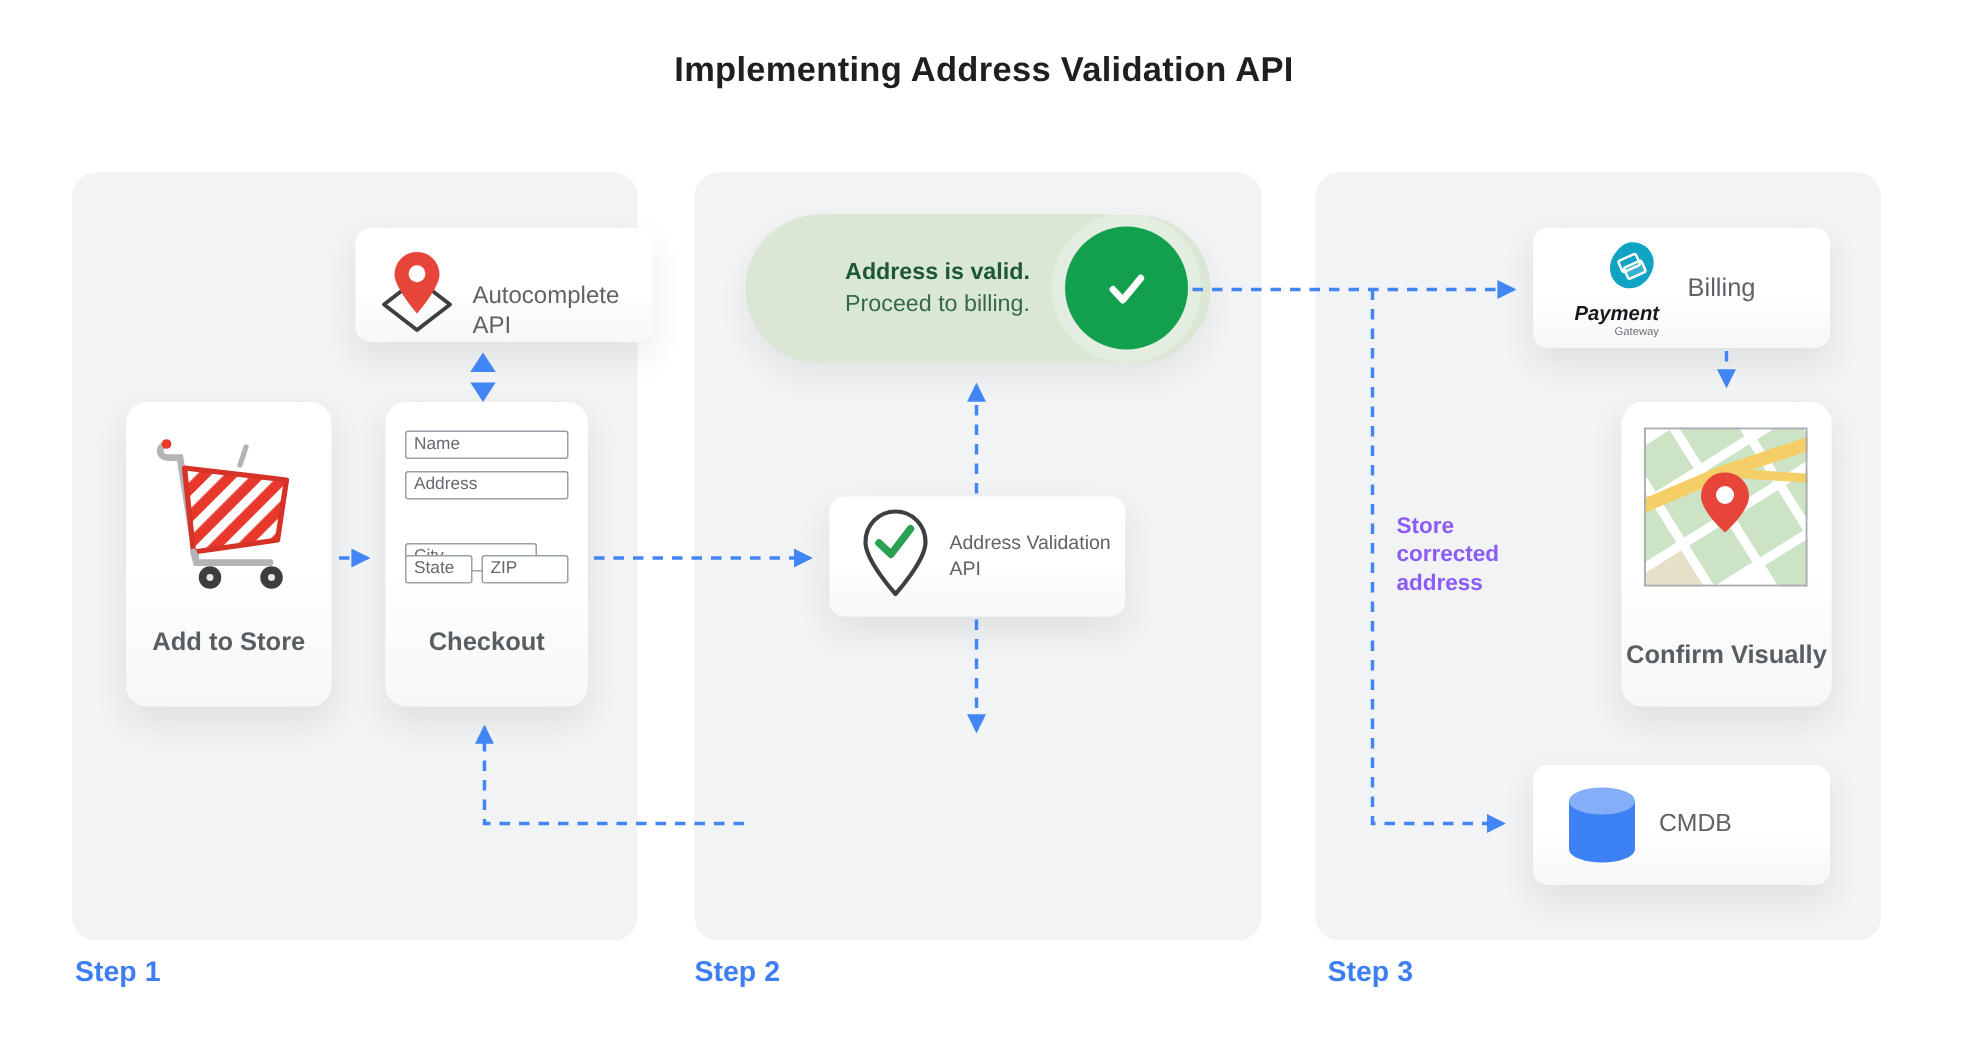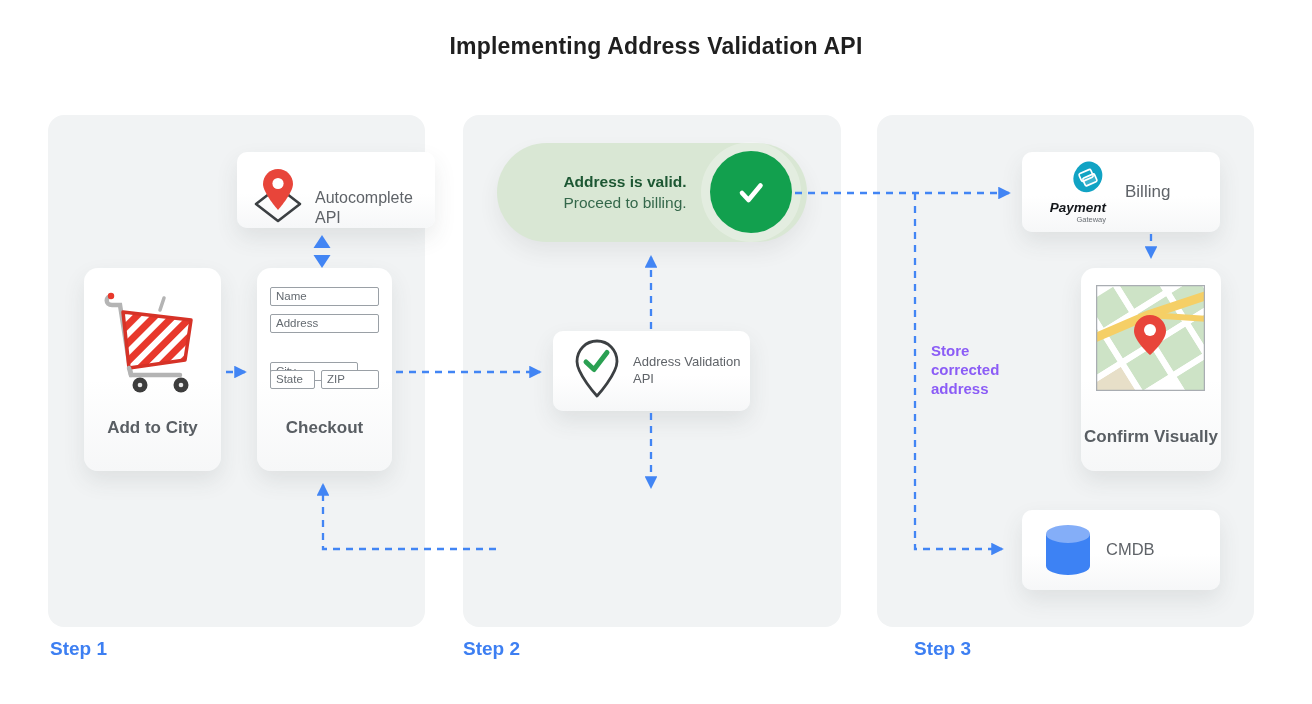--- a/index.html
+++ b/index.html
@@ -8,21 +8,21 @@
 
   .page-title { position:absolute; left:0; top:33px; width:1312px; text-align:center;
     font-size:23px; font-weight:700; color:#1f1f1f; letter-spacing:.2px; }
 
   .panel { position:absolute; top:115px; height:512px; background:#f1f3f4; border-radius:16px; }
   #panel1 { left:48px;  width:377px; }
   #panel2 { left:463px; width:378px; }
   #panel3 { left:877px; width:377px; }
 
   .step-label { position:absolute; top:638px; font-size:19px; font-weight:700; color:#3d7ff2; }
-  #step1-label { left:50px; } #step2-label { left:463px; } #step3-label { left:914px; }
+  #step1-label { left:50px; } #step2-label { left:463px; } #step3-label { left:885px; }
 
   .card { position:absolute; background:linear-gradient(180deg,#ffffff 55%,#f6f7f8);
     border-radius:10px; box-shadow:0 10px 22px rgba(60,64,67,.10); }
 
   
   #autocomplete-card { left:196px; top:152px; width:198px; height:76px; display:flex; align-items:flex-end;margin-left:41px; }
   #autocomplete-card .ic { margin-left:12px; }
   #autocomplete-card .lbl { margin-left:8px; width:116px; font-size:16px; color:#5f6368; line-height:1.25; }
 
   #cart-card { left:84px; top:268px; width:137px; height:203px; border-radius:14px; }
@@ -112,21 +112,21 @@
       <path d="M14 10 c-7 0 -7 9 0 9 l8 0 l11 70" fill="none" stroke="#b4b4b4" stroke-width="4.5" stroke-linecap="round"></path>
       <circle cx="13" cy="10" r="3.2" fill="#e8382c"></circle>
       <path d="M25 26 L93 34 L87 74 L31 82 Z" fill="url(#stripes)" stroke="#d63227" stroke-width="3.5" stroke-linejoin="round"></path>
       <path d="M31 82 L33 89 L82 89" fill="none" stroke="#b4b4b4" stroke-width="4.5" stroke-linecap="round"></path>
       <path d="M62 24 L66 12" fill="none" stroke="#b4b4b4" stroke-width="3.5" stroke-linecap="round"></path>
       <circle cx="42" cy="99" r="7.5" fill="#3d3d3d"></circle>
         <circle cx="42" cy="99" r="2.3" fill="#e9e9e9"></circle>
       <circle cx="83" cy="99" r="7.5" fill="#3d3d3d"></circle>
         <circle cx="83" cy="99" r="2.3" fill="#e9e9e9"></circle>
     </svg>
-    <div class="big-label">Add to City</div>
+    <div class="big-label">Add to Store</div>
   </div>
 
   <div class="card" id="checkout-card">
     <div class="field" id="f-name">Name</div>
     <div class="field" id="f-address">Address</div>
     <div class="field" id="f-city">City</div>
     <div class="field" id="f-state">State</div>
     <div class="field" id="f-zip">ZIP</div>
     <div class="big-label">Checkout</div>
   </div>

